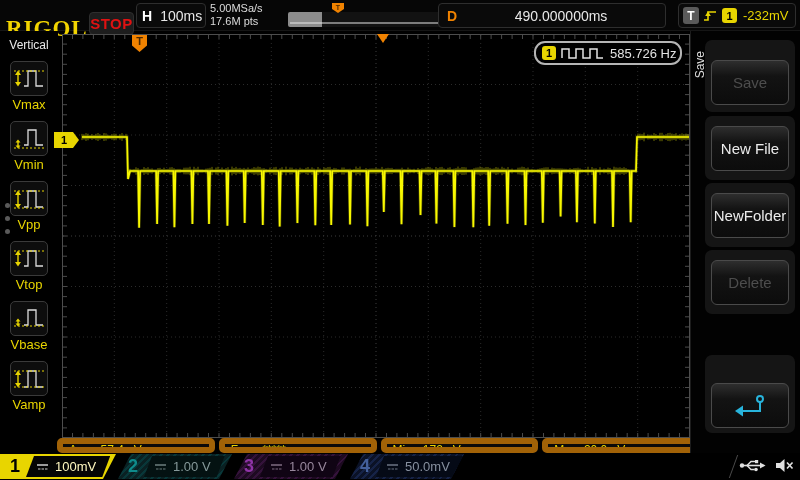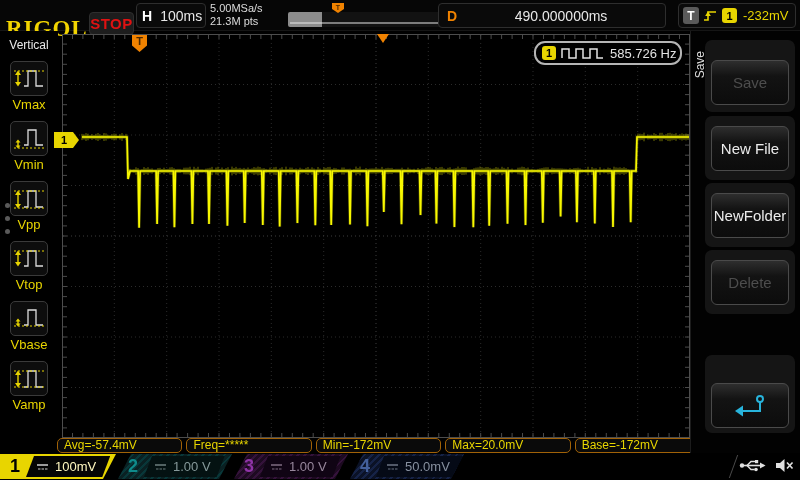--- a/index.html
+++ b/index.html
@@ -39,21 +39,21 @@
   #grat { position:absolute; left:0; top:0; }
   .freq-box { position:absolute; left:472px; top:7px; width:148px; height:24px; background:#000; border:2px solid #b5b5b5; border-radius:11px; display:flex; align-items:center; gap:5px; }
   .freq-ch { width:14px; height:14px; background:#e8d500; color:#000; border-radius:3px; font-weight:bold; font-size:11px; display:flex; align-items:center; justify-content:center; margin-left:6px; }
   .freq-val { color:#e2e2e2; font-size:13px; }
   .trig-pos-marker { position:absolute; left:70px; top:1px; width:15px; height:17px; background:#f08200; color:#4a2800; font-weight:bold; font-size:11px; text-align:center; line-height:13px; clip-path:polygon(0 0,100% 0,100% 62%,50% 100%,0 62%); }
   .center-tri { position:absolute; left:315px; top:0; width:0; height:0; border-left:6px solid transparent; border-right:6px solid transparent; border-top:9px solid #f08200; }
   #ch1-marker { position:absolute; left:54px; top:132px; width:25px; height:16px; background:#e8d500; color:#000; font-weight:bold; font-size:11px; display:flex; align-items:center; justify-content:center; clip-path:polygon(0 0,76% 0,100% 50%,76% 100%,0 100%); padding-right:5px; }
   #trig-level-marker { position:absolute; left:690px; top:249px; width:14px; height:16px; background:#f08200; color:#4a2800; font-weight:bold; font-size:10px; display:flex; align-items:center; justify-content:center; clip-path:polygon(28% 0,100% 0,100% 100%,28% 100%,0 50%); padding-left:3px; }
   
   #measure-row { position:absolute; left:57px; top:438px; width:643px; height:15px; display:flex; gap:4px; }
-  .meas { flex:1; background:#0a0a0a; border:1px solid #a16207; border-radius:5px; color:#e8d500; font-size:12px; line-height:12px; padding-left:6px; white-space:nowrap; overflow:hidden; }
+  .meas { flex:1; background:#0a0a0a; border:6px solid #a16207; border-radius:5px; color:#e8d500; font-size:12px; line-height:12px; padding-left:6px; white-space:nowrap; overflow:hidden; }
   
   #menu { position:absolute; left:690px; top:31px; width:110px; height:422px; background:#020202; border-left:1px solid #1c1c1c; }
   .menu-tab { position:absolute; left:2px; top:20px; color:#e0e0e0; font-size:12px; writing-mode:vertical-rl; transform:rotate(180deg); }
   .slot { position:absolute; left:14px; width:90px; background:#151515; border-radius:7px; }
   .mbtn { position:absolute; left:20px; width:78px; height:45px; background:linear-gradient(#2e2e2e,#131313 35%,#0c0c0c); border:1px solid #4a4a4a; border-radius:6px; font-size:15px; display:flex; align-items:center; justify-content:center; cursor:pointer; font-family:"Liberation Sans", sans-serif; }
   .mbtn.enabled { color:#ececec; }
   .mbtn.disabled { color:#4d4d4d; }
   
   #chbar { position:absolute; left:0; top:453px; width:800px; height:27px; background:#000; }
   .chbadge { position:absolute; top:1px; height:25px; display:flex; align-items:center; cursor:pointer; }
@@ -72,21 +72,21 @@
     <div class="logo">RIGOL</div>
     <div class="stop-badge">
       <span>STOP</span>
     </div>
     <div class="hbox">
       <span class="h-label">H</span>
       <span class="h-value">100ms</span>
     </div>
     <div class="srate">
       <div>5.00MSa/s</div>
-      <div>21.3M pts</div>
+      <div>17.6M pts</div>
     </div>
     <svg id="preview" width="212" height="27">
         <rect x="0" y="10" width="212" height="15" rx="2" fill="#8c8c8c"></rect>
         <rect x="34" y="10" width="118" height="15" fill="#121212"></rect>
         <polyline points="2,21 9,21 16,21 23,21 30,21 37,21 44,21 51,21 58,21 65,21 72,21 79,21 86,21 93,21 100,21 107,21 114,21 121,21 128,21 135,21 142,21 149,21 156,21 163,21 170,21 177,21 184,21 191,21 198,21 205,21 " fill="none" stroke="#e8e8e8" stroke-width="1"></polyline>
         <polygon points="44,1 56,1 56,7 50,11 44,7" fill="#f08200"></polygon>
         <text x="50" y="7.5" text-anchor="middle" font-size="7" font-weight="bold" fill="#4a2800" font-family="Liberation Sans, sans-serif">T</text>
       </svg>
     <div class="dbox">
       <span class="d-label">D</span>
@@ -425,21 +425,20 @@
     </div>
   </div>
   <div id="ch1-marker">1</div>
   <div id="trig-level-marker">T</div>
 
   <div id="measure-row">
     <div class="meas">Avg=-57.4mV</div>
     <div class="meas">Freq=*****</div>
     <div class="meas">Min=-172mV</div>
     <div class="meas">Max=20.0mV</div>
-    <div class="meas">Base=-172mV</div>
   </div>
 
   <aside id="menu">
     <div class="menu-tab">Save</div>
 
     <div class="slot" style="top:9px;height:72px;"></div>
     <div class="slot" style="top:85px;height:64px;"></div>
     <div class="slot" style="top:152px;height:64px;"></div>
     <div class="slot" style="top:219px;height:64px;"></div>
     <div class="slot" style="top:324px;height:78px;"></div>

